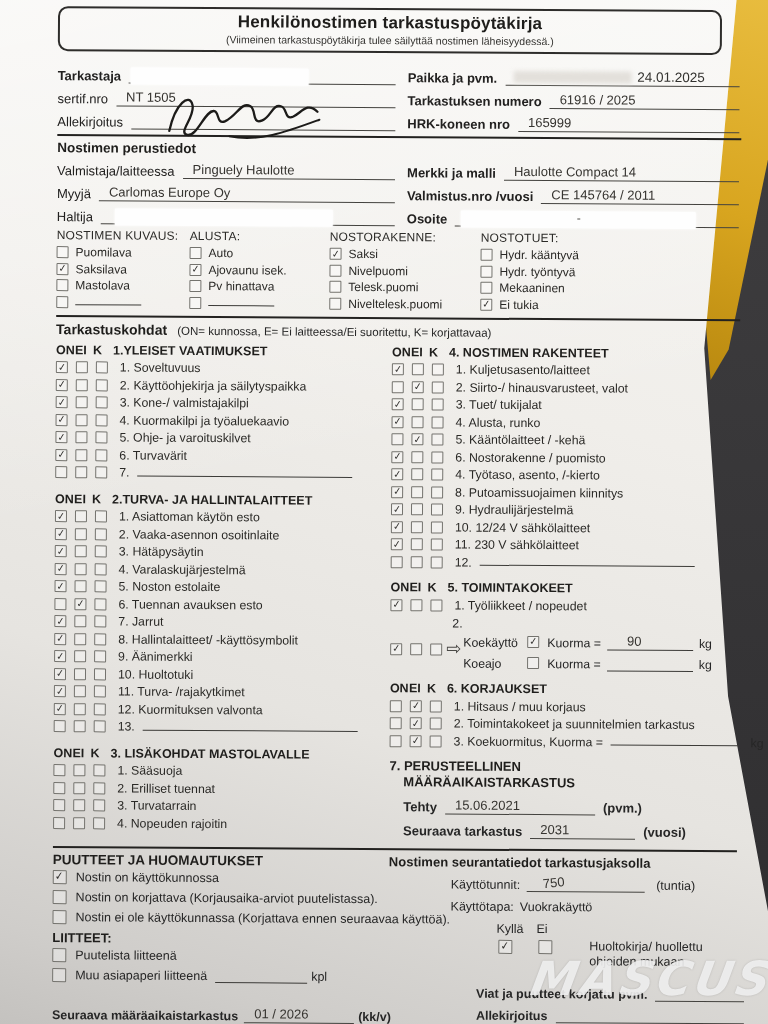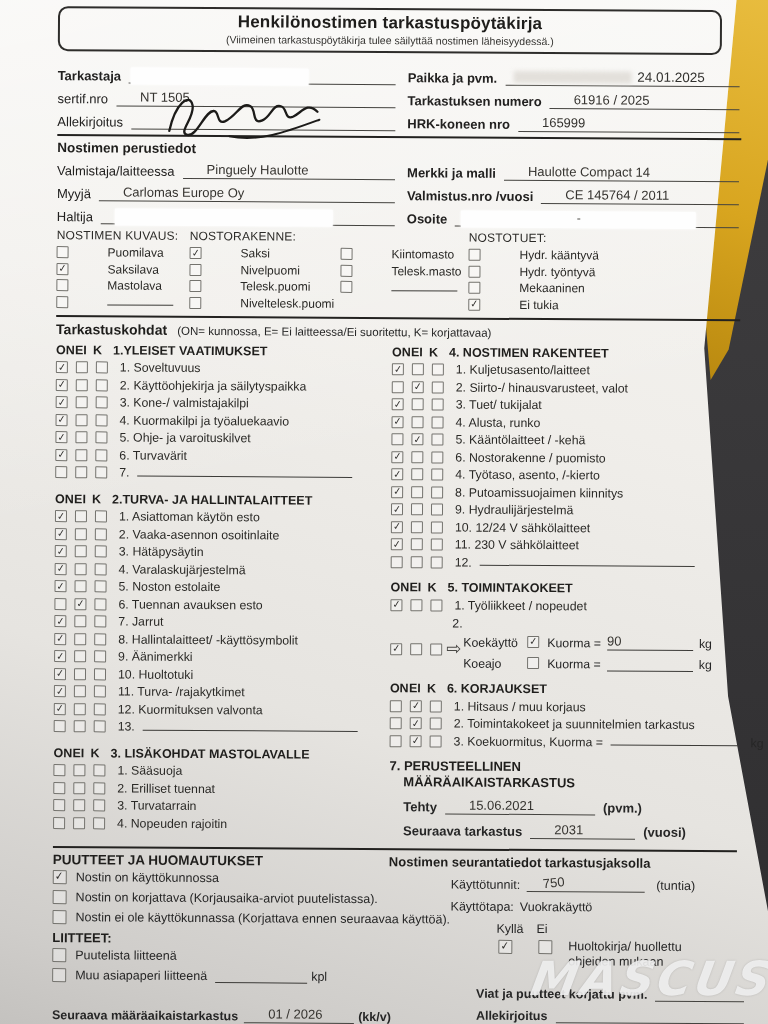--- a/index.html
+++ b/index.html
@@ -29,35 +29,35 @@
 
   
   .top-grid{display:flex;margin-top:9px;width:682px;}
   .tcol{display:flex;flex-direction:column;}
   .tcol.l{width:338px;}
   .tcol.r{flex:1;margin-left:12px;}
   .f-row{display:flex;align-items:flex-end;height:23px;font-size:13px;}
   .f-label{white-space:nowrap;color:#222120;}
   .f-label.b{font-weight:bold;}
   .uline{position:relative;flex:1;border-bottom:1.6px solid #44433f;height:18px;margin-left:8px;}
-  .uval{position:absolute;left:24px;bottom:1px;white-space:nowrap;font-size:13px;color:#363430;}
+  .uval{position:absolute;left:10px;bottom:1px;white-space:nowrap;font-size:13px;color:#363430;}
   .redact{position:absolute;left:2px;bottom:-2px;height:17px;background:#fefefe;box-shadow:0 0 3px rgba(255,255,255,.95);border-radius:1px;}
   .smudge{display:inline-block;width:118px;height:12px;margin:0 6px 2px 8px;background:#e3e0db;filter:blur(2px);}
   .pk-line{display:flex;align-items:flex-end;}
   .sig-svg{position:absolute;left:28px;bottom:-12px;}
 
   hr.thick{border:none;border-top:2.3px solid #232220;width:684px;margin:5px 0 4px 0;}
 
   .bi-title{font-size:13.5px;font-weight:bold;margin-top:2px;color:#1f1e1c;}
 
   
   .class-groups{display:flex;width:690px;margin-top:4px;font-size:12px;}
   .cg{display:flex;flex-direction:column;}
   .cg-title{height:16px;white-space:nowrap;color:#2c2b28;letter-spacing:.2px;}
-  .copt{display:flex;align-items:center;height:16.5px;gap:32px;}
+  .copt{display:flex;align-items:center;height:16.5px;}
   .copt-label{margin-left:7px;white-space:nowrap;color:#2a2926;}
 
   
   .box{display:inline-flex;align-items:center;justify-content:center;width:10px;height:10px;border:1.6px solid #74736e;border-radius:1px;background:rgba(255,255,255,.35);flex:none;}
   .box + .box{margin-left:8px;}
   .box.checked::after{content:"\2713";font-size:10px;line-height:9px;color:#2f2e2c;transform:rotate(-6deg) translateY(-.5px);}
   .box.big{width:12px;height:12px;}
   .box.big.checked::after{font-size:11px;}
 
   
@@ -81,21 +81,21 @@
   
   .s5wrap{position:relative;display:flex;align-items:center;margin-top:2px;padding-top:12px;font-size:12.3px;}
   .s5num{position:absolute;top:0;left:62px;font-size:12.3px;}
   .s5boxes{display:flex;align-items:center;}
   .arrow-icon{font-size:18px;color:#4a4946;margin:0 2px 0 4px;transform:translateY(-1px);}
   .s5rows{display:flex;flex-direction:column;}
   .s5line{display:flex;align-items:flex-end;height:21px;}
   .s5line .lbl{width:64px;}
   .s5line .box{margin:0 8px 2px 0;}
   .kuorma-line{display:inline-block;width:86px;border-bottom:1.5px solid #3c3b38;position:relative;height:16px;margin:0 6px;}
-  .kuorma-line .uval{left:0;font-size:13px;}
+  .kuorma-line .uval{left:20px;font-size:13px;}
 
   
   .sec7{margin-top:3px;font-size:13px;}
   .sec7-title{font-weight:bold;font-size:13px;line-height:16px;color:#1f1e1c;}
   .f7-row{display:flex;align-items:flex-end;height:24px;}
   .f7-row .b{font-weight:bold;white-space:nowrap;}
   .f7-row .uline{flex:none;}
   .w150{width:150px;}
   .w105{width:105px;}
   .f7-row .after{font-weight:bold;margin-left:8px;}
@@ -115,21 +115,21 @@
   .fr-title{font-weight:bold;font-size:13px;color:#1f1e1c;}
   .fr-row{display:flex;align-items:flex-end;height:22px;margin-left:62px;}
   .fr-row .uline{flex:none;width:118px;margin-left:6px;}
   .fr-row .after{margin-left:12px;}
   .hours-val{transform:rotate(-6deg);left:16px;}
   .yn-head{display:flex;margin-left:108px;margin-top:8px;}
   .yn-head span:first-child{width:40px;}
   .yn-row{display:flex;align-items:flex-start;margin-left:110px;margin-top:3px;}
   .yn-row .box{margin-top:1px;}
   .yn-row .box + .box{margin-left:26px;}
-  .svc-text{margin-left:16px;line-height:15px;}
+  .svc-text{margin-left:37px;line-height:15px;}
 
   .fr-bottom{position:absolute;left:424px;top:124px;width:268px;}
   .frb-row{display:flex;align-items:flex-end;height:22px;}
   .frb-row .b{font-weight:bold;white-space:nowrap;}
   .frb-row .uline{flex:1;margin-left:8px;}
   .frb-plain{font-size:12.5px;margin-top:1px;}
 
   .wm{
     position:absolute;right:-6px;bottom:18px;z-index:3;
     font-family:"DejaVu Sans",sans-serif;font-weight:bold;font-style:italic;
@@ -256,52 +256,56 @@
         </div>
         <div class="copt">
           <span class="box"></span>
           <span class="copt-label">Mastolava</span>
         </div>
         <div class="copt">
           <span class="box"></span>
           <span class="fill-line blank"></span>
         </div>
       </div>
+      <div class="cg" style="width: 140px;">
+        <div class="cg-title">ALUSTA:</div>
+        <div class="copt">
+          <span class="box"></span>
+          <span class="copt-label">Auto</span>
+        </div>
+        <div class="copt">
+          <span class="box checked"></span>
+          <span class="copt-label">Ajovaunu isek.</span>
+        </div>
+        <div class="copt">
+          <span class="box"></span>
+          <span class="copt-label">Pv hinattava</span>
+        </div>
+        <div class="copt">
+          <span class="box"></span>
+          <span class="fill-line blank"></span>
+        </div>
+      </div>
       <div class="cg" style="width: 151px;">
         <div class="cg-title">NOSTORAKENNE:</div>
         <div class="copt">
           <span class="box checked"></span>
           <span class="copt-label">Saksi</span>
         </div>
         <div class="copt">
           <span class="box"></span>
           <span class="copt-label">Nivelpuomi</span>
         </div>
         <div class="copt">
           <span class="box"></span>
           <span class="copt-label">Telesk.puomi</span>
         </div>
         <div class="copt">
           <span class="box"></span>
           <span class="copt-label">Niveltelesk.puomi</span>
-        </div>
-      </div>
-      <div class="cg" style="width: 128px;">
-        <div class="cg-title">&nbsp;</div>
-        <div class="copt">
-          <span class="box"></span>
-          <span class="copt-label">Kiintomasto</span>
-        </div>
-        <div class="copt">
-          <span class="box"></span>
-          <span class="copt-label">Telesk.masto</span>
-        </div>
-        <div class="copt">
-          <span class="box"></span>
-          <span class="fill-line blank"></span>
         </div>
       </div>
       <div class="cg" style="width: 138px;">
         <div class="cg-title">NOSTOTUET:</div>
         <div class="copt">
           <span class="box"></span>
           <span class="copt-label">Hydr. kääntyvä</span>
         </div>
         <div class="copt">
           <span class="box"></span>

